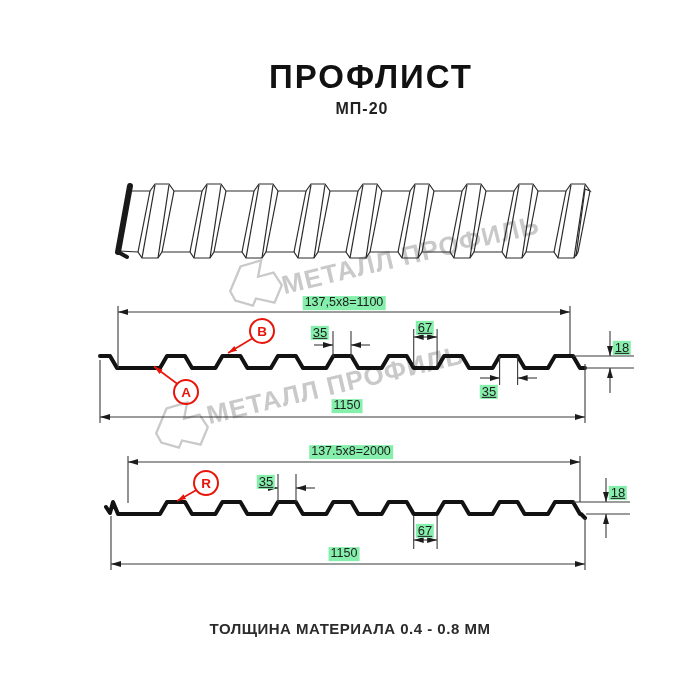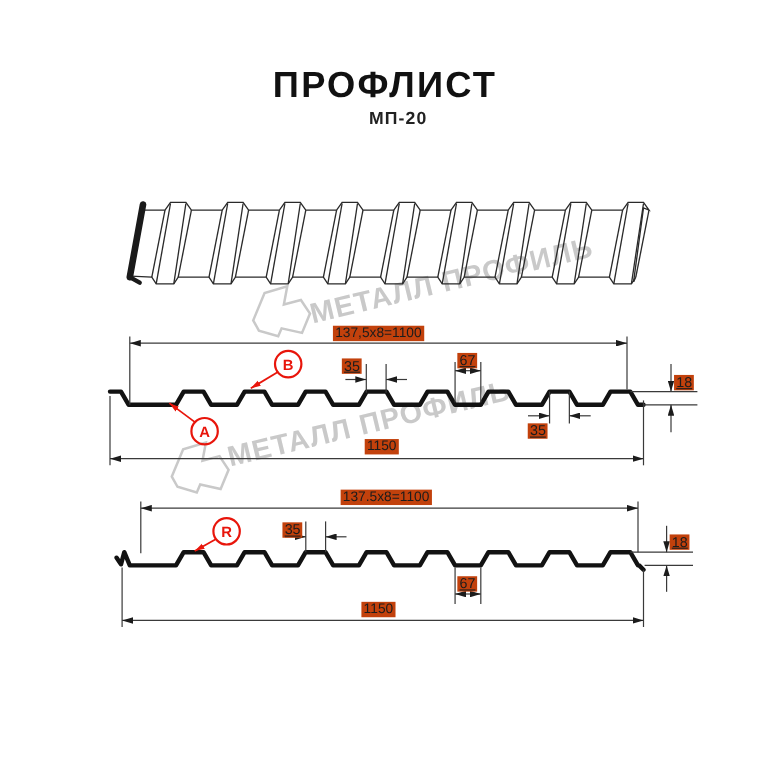--- a/index.html
+++ b/index.html
@@ -1,23 +1,23 @@
 <!DOCTYPE html>
 <html><head>
 <meta charset="utf-8">
 <style>
   html,body{margin:0;padding:0;background:#fff;}
   .stage{position:relative;width:700px;height:700px;background:#ffffff;overflow:hidden;
          font-family:"Liberation Sans","DejaVu Sans",sans-serif;color:#1d1d1b;}
   .abs{position:absolute;}
   .ctr{transform:translate(-50%,-50%);white-space:nowrap;}
-  .page-title{font-size:33px;font-weight:800;letter-spacing:2px;color:#111;}
+  .page-title{font-size:33px;font-weight:800;letter-spacing:2px;color:#111;margin-left:21px;}
   .page-subtitle{font-size:16px;font-weight:600;letter-spacing:1px;color:#222;}
   .page-footer{font-size:15px;font-weight:600;letter-spacing:.5px;color:#2b2b2b;}
-  .dim{font-size:12.5px;color:#1c1c1c;background:#c2410c;padding:0 2px;line-height:1.1;}
+  .dim{font-size:12.5px;color:#1c1c1c;background:#86efac;padding:0 2px;line-height:1.1;}
   .dim-sm{font-size:13px;text-decoration:underline;}
   .wm-text{color:#c9c9c9;font-weight:700;font-size:26px;letter-spacing:1px;
            transform:rotate(-13.5deg);transform-origin:0 100%;white-space:nowrap;}
   .rlabel{width:22px;height:22px;border:2.4px solid #e8150b;border-radius:50%;
           color:#e8150b;font-size:13.5px;font-weight:700;display:flex;align-items:center;
           justify-content:center;background:rgba(255,255,255,.0);}
   svg{position:absolute;left:0;top:0;overflow:visible;}
 </style>
 </head>
 <body>
@@ -153,23 +153,24 @@
   <div class="abs ctr page-title" style="left:350px;top:77px">ПРОФЛИСТ</div>
   <div class="abs ctr page-subtitle" style="left:362px;top:109px">МП-20</div>
 
   <div class="abs ctr dim" style="left:344px;top:303px">137,5x8=1100</div>
   <div class="abs ctr dim dim-sm" style="left:320px;top:333px">35</div>
   <div class="abs ctr dim dim-sm" style="left:425px;top:328px">67</div>
   <div class="abs ctr dim dim-sm" style="left:622px;top:348px">18</div>
   <div class="abs ctr dim dim-sm" style="left:489px;top:392px">35</div>
   <div class="abs ctr dim" style="left:347px;top:406px">1150</div>
 
-  <div class="abs ctr dim" style="left:351px;top:452px">137.5x8=1100</div>
+  <div class="abs ctr dim" style="left:351px;top:452px">137.5x8=2000</div>
   <div class="abs ctr dim dim-sm" style="left:266px;top:482px">35</div>
   <div class="abs ctr dim dim-sm" style="left:425px;top:531px">67</div>
   <div class="abs ctr dim dim-sm" style="left:618px;top:493px">18</div>
   <div class="abs ctr dim" style="left:344px;top:554px">1150</div>
 
   <div class="abs ctr rlabel" style="left:186px;top:392px">A</div>
   <div class="abs ctr rlabel" style="left:262px;top:331px">B</div>
   <div class="abs ctr rlabel" style="left:206px;top:483px">R</div>
 
+  <div class="abs ctr page-footer" style="left:350px;top:628px">ТОЛЩИНА МАТЕРИАЛА 0.4 - 0.8 ММ</div>
 </div>
 
 </body></html>

